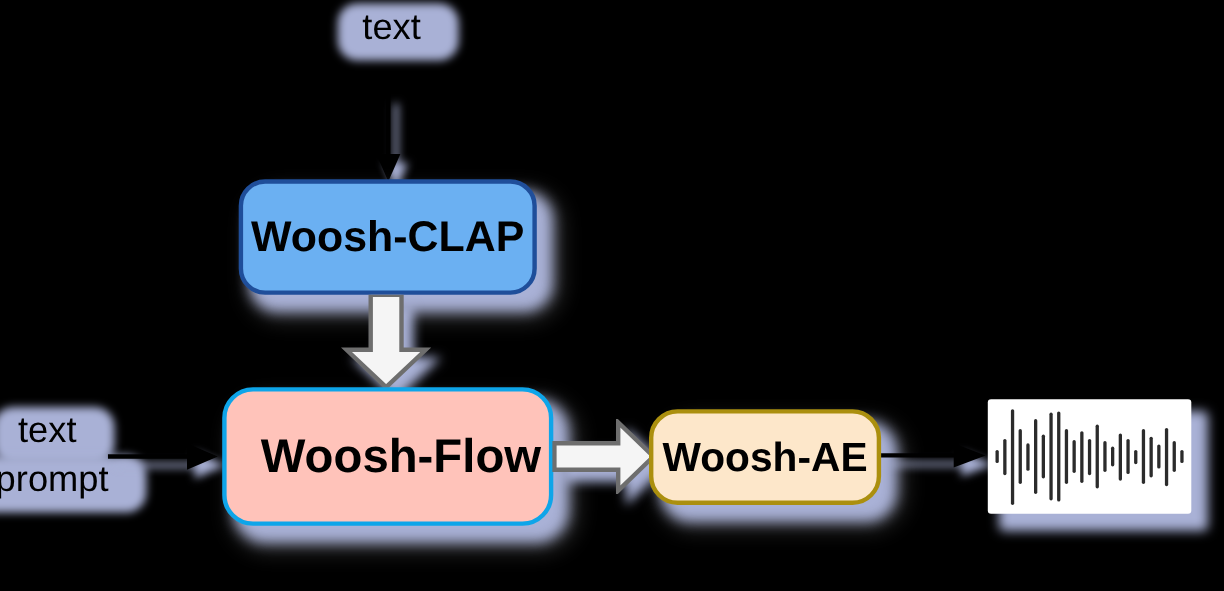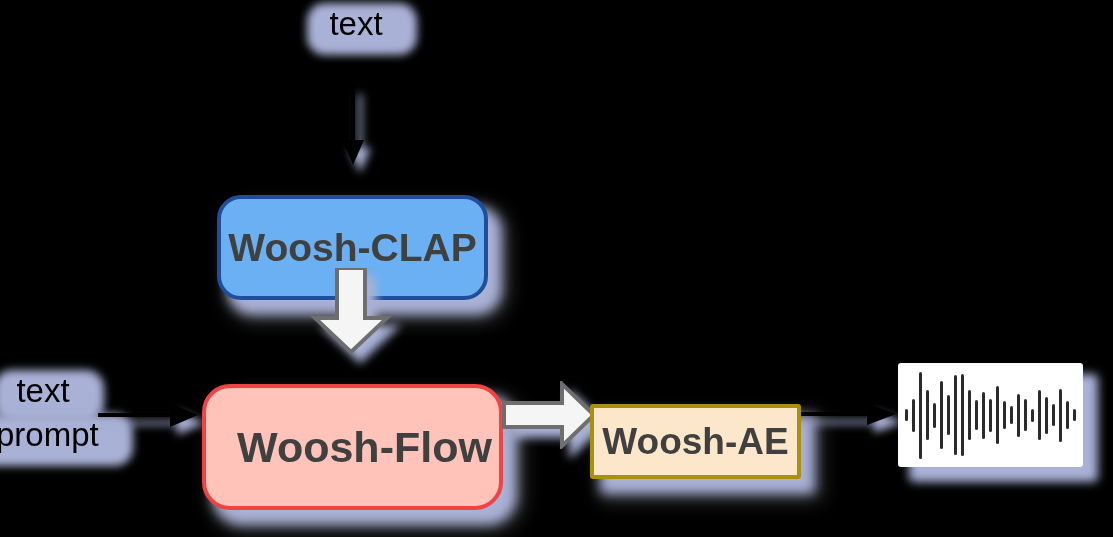--- a/index.html
+++ b/index.html
@@ -5,30 +5,29 @@
 <style>
   html,body{margin:0;padding:0;background:#000;}
   .canvas{
     position:relative;width:1113px;height:537px;background:#000;
     overflow:hidden;font-family:"Liberation Sans",sans-serif;
   }
 
   
   .box{
     position:absolute;display:flex;align-items:center;justify-content:center;
-    font-weight:bold;color:#404040;box-sizing:border-box;
+    font-weight:bold;color:#000000;box-sizing:border-box;
     box-shadow:12px 13px 12px 2px #a9b1d6, 15px 16px 18px 8px rgba(255,255,255,0.15);
-    margin-top:32px;
   }
   .clap{left:217px;top:163px;width:271px;height:105px;background:#6bb0f2;
         border:4px solid #1f4e9a;border-radius:24px;font-size:39px;}
   .flow{left:202px;top:352px;width:301px;height:126px;background:#ffc3ba;
-        border:4px solid #ef4444;border-radius:28px;font-size:43px;padding-left:24px;}
-  .ae{left:590px;top:372px;width:211px;height:75px;background:#fde7ca;
-      border:4px solid #ab8f0e;border-radius:3px;font-size:37px;}
+        border:4px solid #0ea5e9;border-radius:28px;font-size:43px;padding-left:24px;}
+  .ae{left:590px;top:372px;width:211px;height:87px;background:#fde7ca;
+      border:4px solid #ab8f0e;border-radius:26px;font-size:37px;}
 
   
   .label{position:absolute;font-size:33px;color:#000;text-align:center;}
   .label-line{display:table;margin:0 auto;position:relative;padding:4px 20px;line-height:36px;}
   .blob{position:absolute;left:-2px;top:1px;right:-14px;bottom:-9px;
         background:#a9b1d6;border-radius:18px;filter:blur(4px);}
   .txt{position:relative;}
   #label-text-prompt{left:283px;top:2px;width:146px;}
   #label-noise-latent{left:-24px;top:369px;width:134px;}
 

